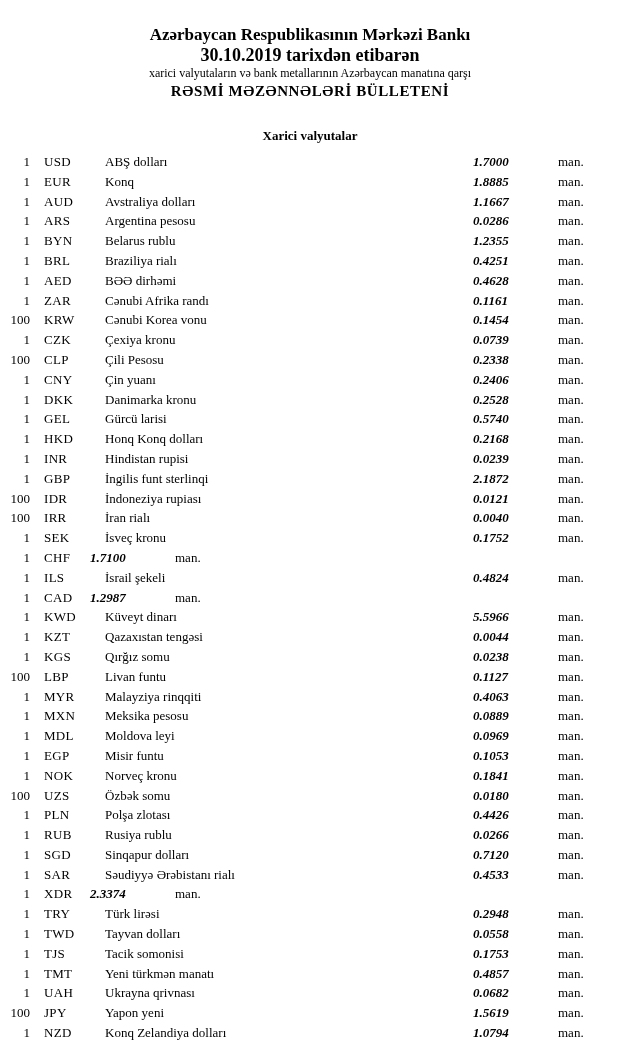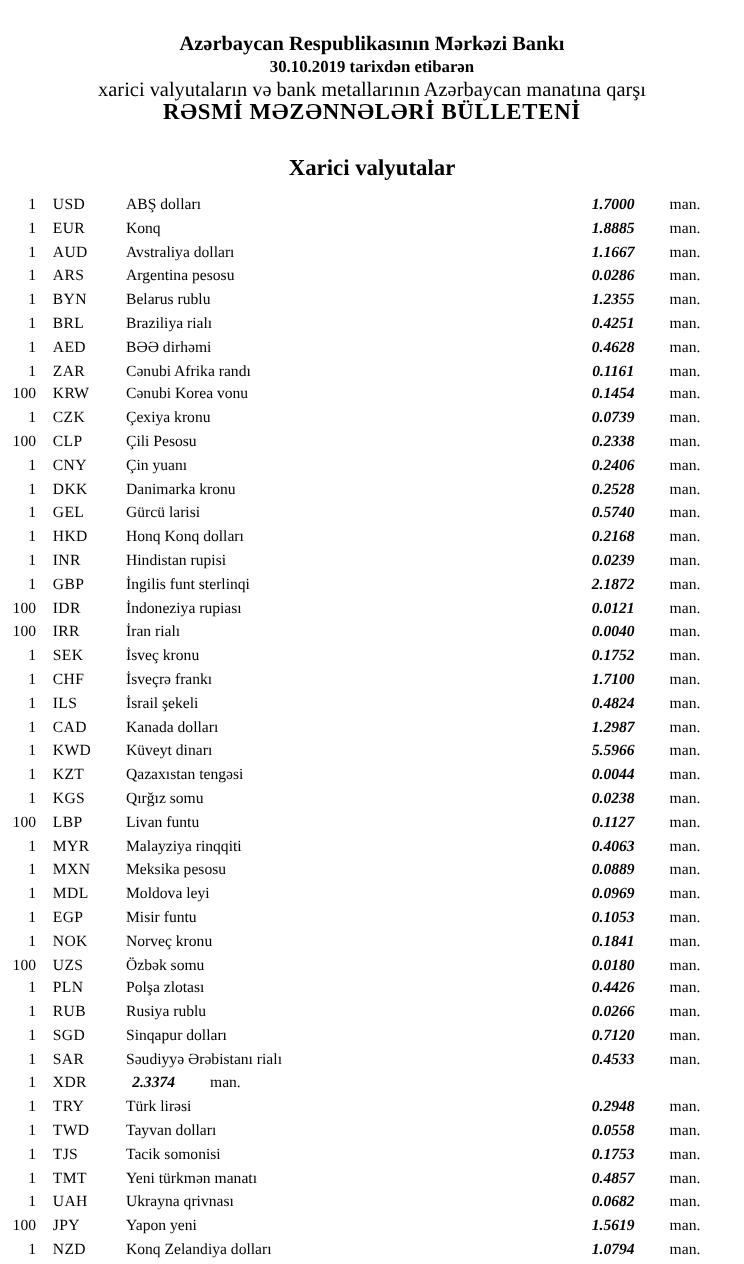--- a/index.html
+++ b/index.html
@@ -12,48 +12,47 @@
   .page {
     position: relative;
     width: 620px;
     height: 1053px;
     background: #ffffff;
     overflow: hidden;
     box-sizing: border-box;
   }
   .doc-header {
     text-align: center;
-    padding-top: 8px;
-    margin-top: 18px;
+    padding-top: 24px;
   }
   .h1 {
     font-size: 17px;
     font-weight: bold;
     line-height: 22px;
   }
   .h2 {
-    font-size: 14px;
+    font-size: 18px;
     font-weight: bold;
     line-height: 18px;
   }
   .h3 {
-    font-size: 17px;
+    font-size: 12px;
     font-weight: normal;
     line-height: 18px;
     text-align: center;
   }
   .h4 {
-    font-size: 19px;
+    font-size: 15px;
     font-weight: bold;
     letter-spacing: 0.6px;
     line-height: 19px;
   }
   .section-title {
     text-align: center;
-    font-size: 19px;
+    font-size: 13px;
     font-weight: bold;
     margin-top: 27px;
     margin-bottom: 8px;
   }
   .rates-table {
     box-sizing: border-box;
     width: 620px;
     padding: 0 22px 0 4px;
   }
   .row {
@@ -75,21 +74,21 @@
     flex: 0 0 auto;
     letter-spacing: 0.3px;
   }
   .name {
     flex: 1 1 auto;
     margin-left: 15px;
     overflow: hidden;
   }
   .rate {
     width: 76px;
-    text-align: center;
+    text-align: left;
     font-weight: bold;
     font-style: italic;
     flex: 0 0 auto;
   }
   .unit {
     width: 40px;
     margin-left: 9px;
     flex: 0 0 auto;
   }
 </style>
@@ -245,35 +244,33 @@
         <div class="row">
           <span class="qty">1</span>
           <span class="code">SEK</span>
           <span class="name">İsveç kronu</span>
           <span class="rate">0.1752</span>
           <span class="unit">man.</span>
         </div>
         <div class="row">
           <span class="qty">1</span>
           <span class="code">CHF</span>
-          <span class="name">İsveçrə frankı</span>
           <span class="rate">1.7100</span>
           <span class="unit">man.</span>
         </div>
         <div class="row">
           <span class="qty">1</span>
           <span class="code">ILS</span>
           <span class="name">İsrail şekeli</span>
           <span class="rate">0.4824</span>
           <span class="unit">man.</span>
         </div>
         <div class="row">
           <span class="qty">1</span>
           <span class="code">CAD</span>
-          <span class="name">Kanada dolları</span>
           <span class="rate">1.2987</span>
           <span class="unit">man.</span>
         </div>
         <div class="row">
           <span class="qty">1</span>
           <span class="code">KWD</span>
           <span class="name">Küveyt dinarı</span>
           <span class="rate">5.5966</span>
           <span class="unit">man.</span>
         </div>

